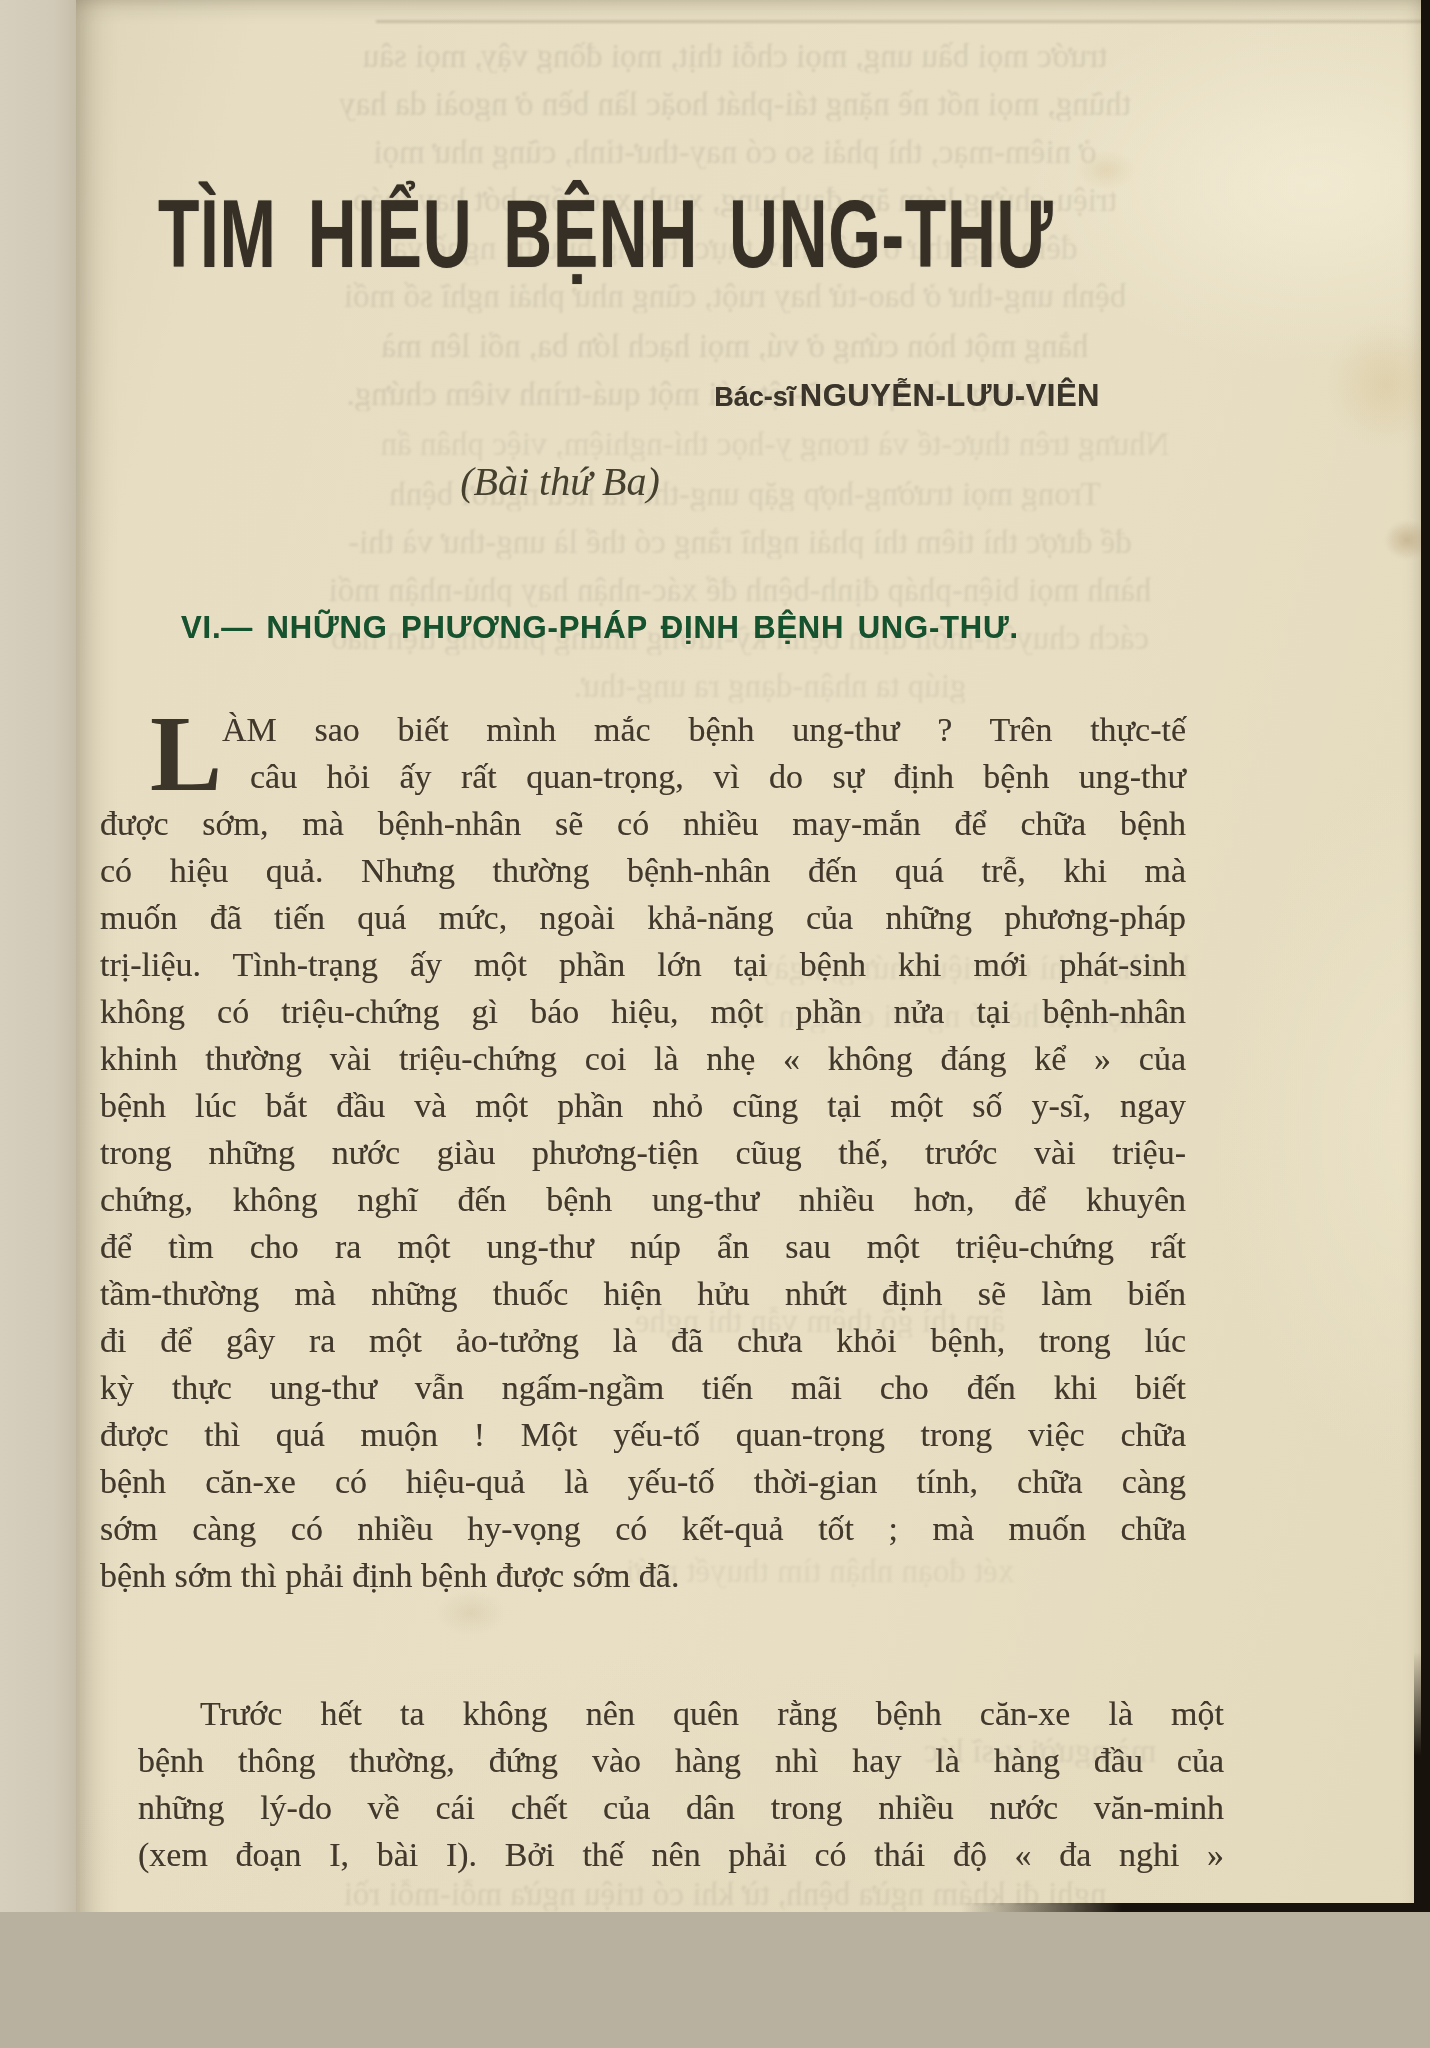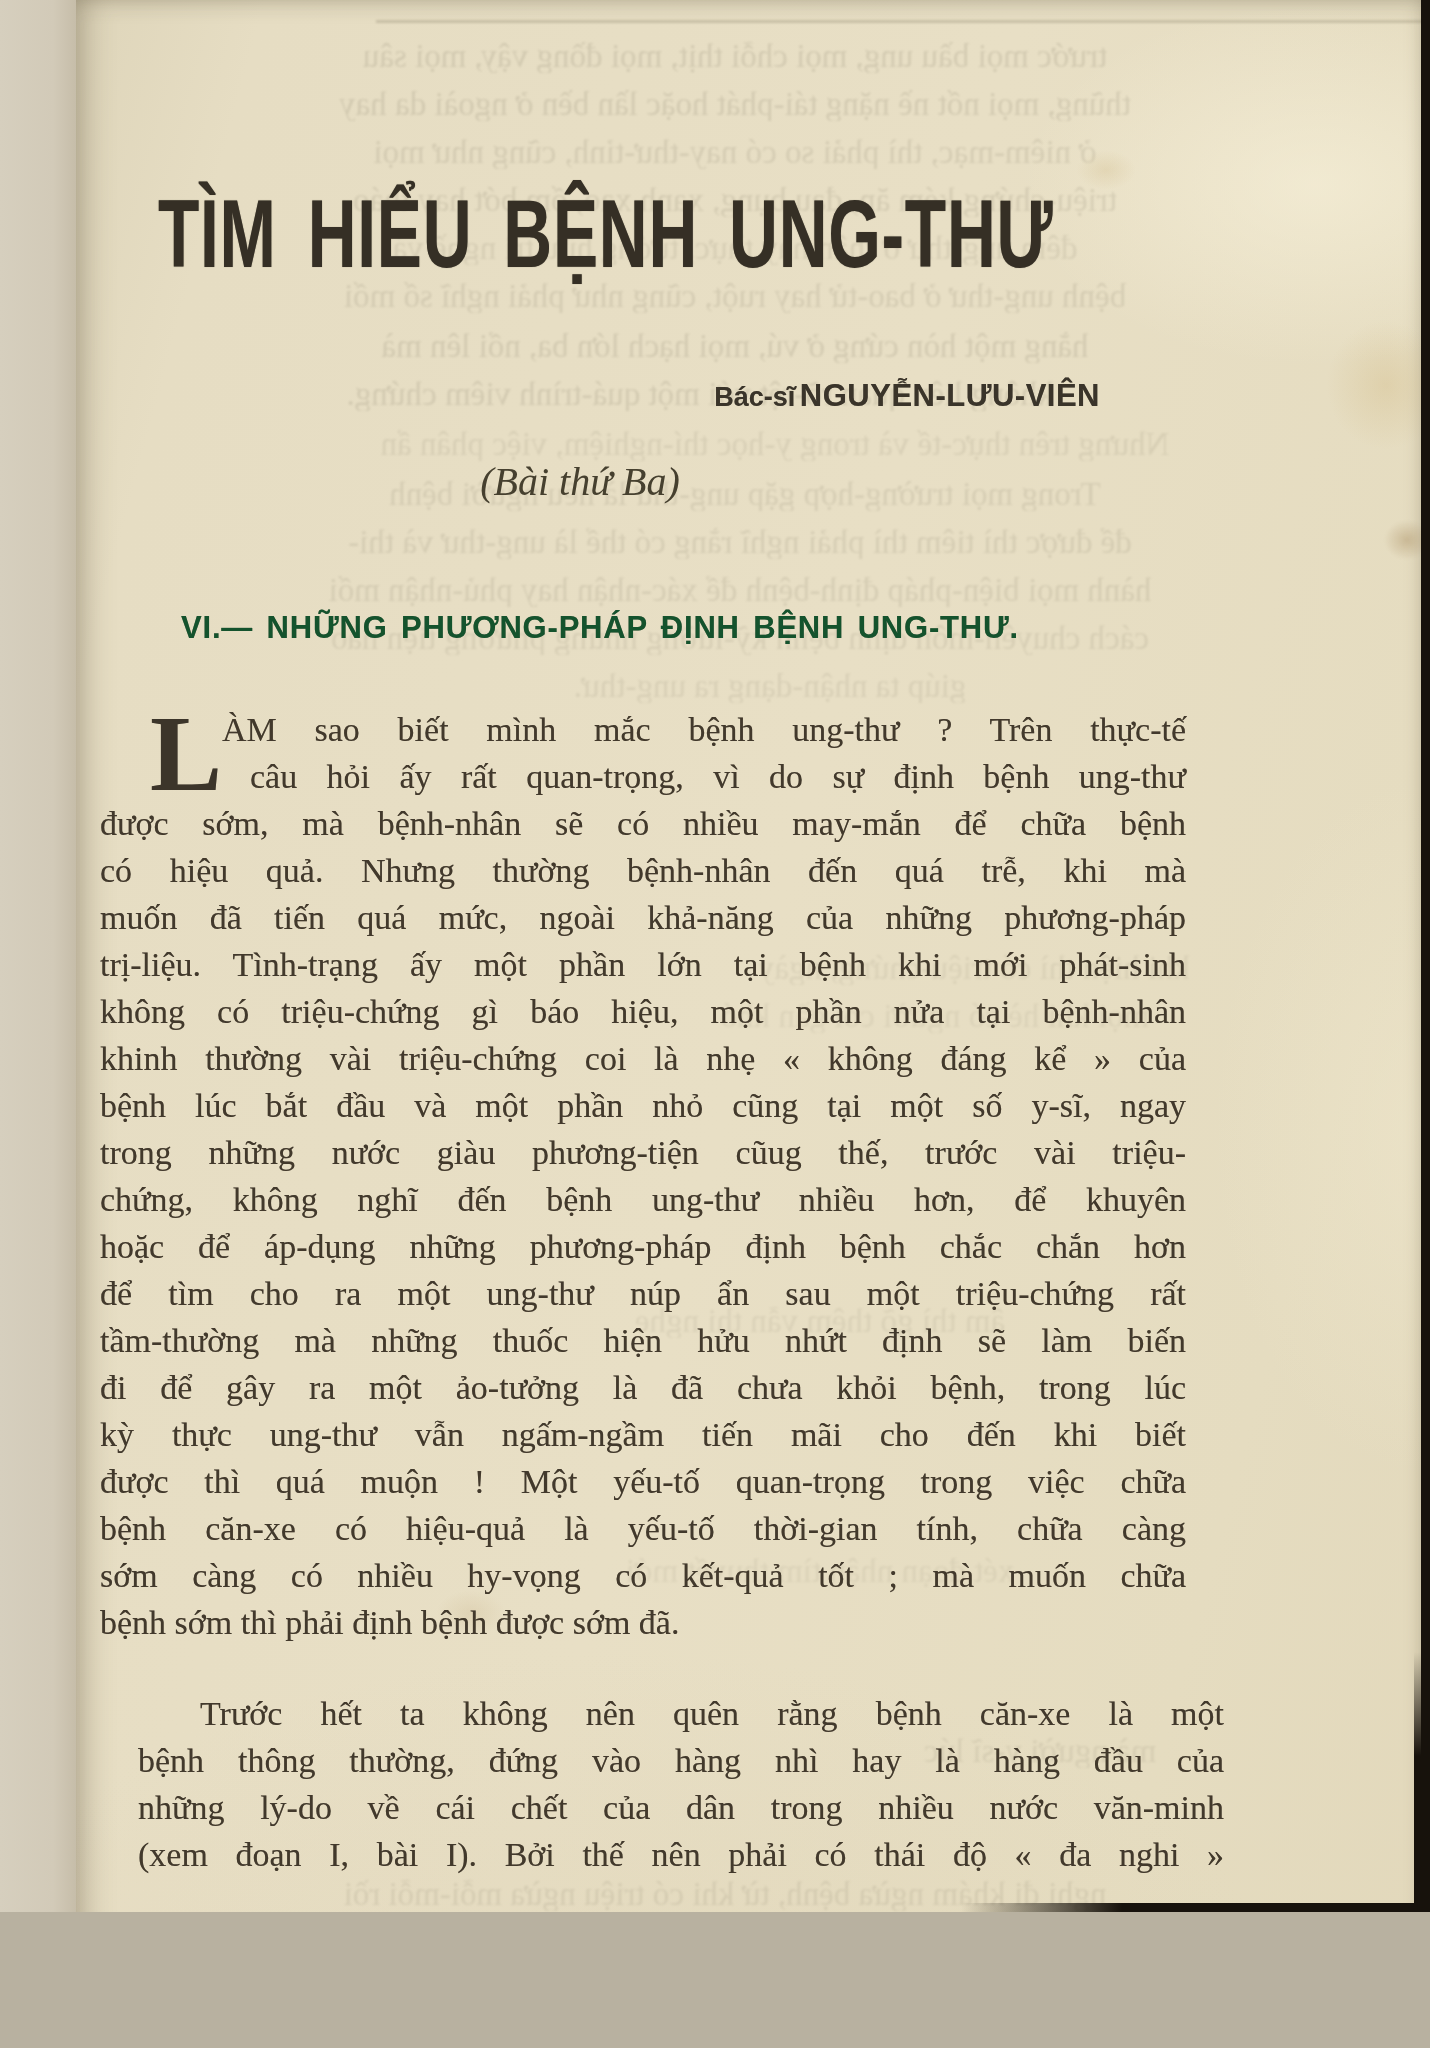--- a/index.html
+++ b/index.html
@@ -100,21 +100,21 @@
     font-weight: 700;
     color: #3a342a;
     white-space: nowrap;
     text-shadow: 0 0 0.5px rgba(58,52,42,0.5);
   }
   .author-prefix { font-size: 27px; margin-left: 46px; }
   .author-name { font-size: 31px; letter-spacing: 0.5px; }
 
   .subtitle {
     position: absolute;
-    left: 422px; top: 458px;
+    left: 402px; top: 458px;
     width: 316px;
     text-align: center;
     font-style: italic;
     font-size: 40px;
     color: #46402f;
     font-family: "Liberation Serif", "DejaVu Serif", serif;
   }
 
   .section-heading {
     position: absolute;
@@ -239,21 +239,20 @@
       <div class="bline ind2">câu hỏi ấy rất quan-trọng, vì do sự định bệnh ung-thư</div>
       <div class="bline">được sớm, mà bệnh-nhân sẽ có nhiều may-mắn để chữa bệnh</div>
       <div class="bline">có hiệu quả. Nhưng thường bệnh-nhân đến quá trễ, khi mà</div>
       <div class="bline">muốn đã tiến quá mức, ngoài khả-năng của những phương-pháp</div>
       <div class="bline">trị-liệu. Tình-trạng ấy một phần lớn tại bệnh khi mới phát-sinh</div>
       <div class="bline">không có triệu-chứng gì báo hiệu, một phần nửa tại bệnh-nhân</div>
       <div class="bline">khinh thường vài triệu-chứng coi là nhẹ « không đáng kể » của</div>
       <div class="bline">bệnh lúc bắt đầu và một phần nhỏ cũng tại một số y-sĩ, ngay</div>
       <div class="bline">trong những nước giàu phương-tiện cũug thế, trước vài triệu-</div>
       <div class="bline">chứng, không nghĩ đến bệnh ung-thư nhiều hơn, để khuyên</div>
-      <div class="bline">hoặc để áp-dụng những phương-pháp định bệnh chắc chắn hơn</div>
       <div class="bline">để tìm cho ra một ung-thư núp ẩn sau một triệu-chứng rất</div>
       <div class="bline">tầm-thường mà những thuốc hiện hửu nhứt định sẽ làm biến</div>
       <div class="bline">đi để gây ra một ảo-tưởng là đã chưa khỏi bệnh, trong lúc</div>
       <div class="bline">kỳ thực ung-thư vẫn ngấm-ngầm tiến mãi cho đến khi biết</div>
       <div class="bline">được thì quá muộn ! Một yếu-tố quan-trọng trong việc chữa</div>
       <div class="bline">bệnh căn-xe có hiệu-quả là yếu-tố thời-gian tính, chữa càng</div>
       <div class="bline">sớm càng có nhiều hy-vọng có kết-quả tốt ; mà muốn chữa</div>
       <div class="bline lastline">bệnh sớm thì phải định bệnh được sớm đã.</div>
     </div>
 

